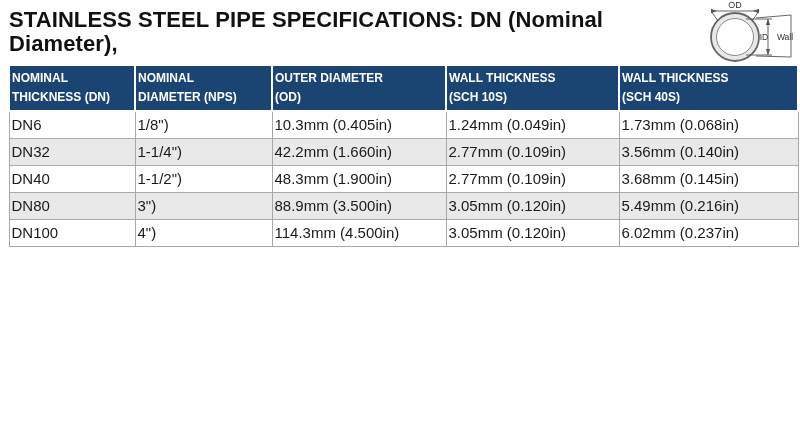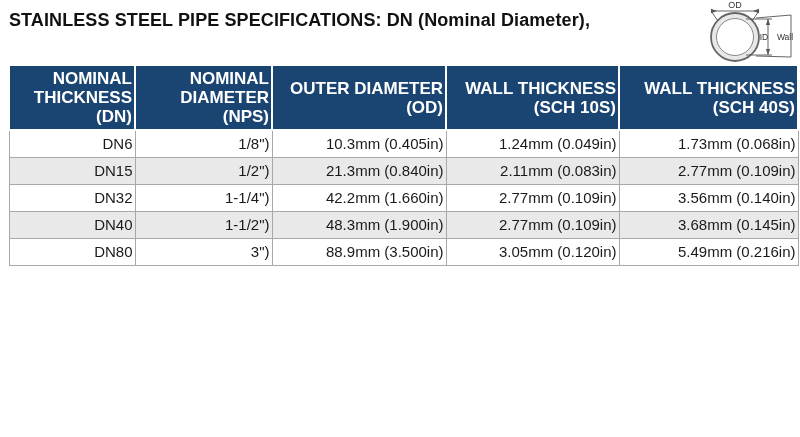--- a/index.html
+++ b/index.html
@@ -6,42 +6,42 @@
   html, body { margin: 0; padding: 0; }
   body {
     width: 800px; height: 437px;
     background: #ffffff;
     font-family: "Liberation Sans", sans-serif;
   }
   .page { position: relative; width: 800px; height: 437px; overflow: hidden; background: #fff; }
 
   .title-block {
     position: absolute; left: 9px; top: 8px; width: 688px;
-    color: #111111; font-weight: bold; font-size: 18px; line-height: 24px;
+    color: #111111; font-weight: bold; font-size: 22px; line-height: 24px;
     letter-spacing: 0.1px;
   }
 
   .pipe-diagram { position: absolute; left: 694px; top: 0; width: 106px; height: 64px; }
   .pipe-diagram text { font-family: "Liberation Sans", sans-serif; fill: #333; }
 
   table.spec-table {
     position: absolute; left: 8px; top: 64px; width: 789px;
     border-collapse: collapse; table-layout: fixed;
     font-family: "Liberation Sans", sans-serif;
   }
   .spec-table th {
     background: #1a4471; color: #ffffff;
-    font-size: 17px; font-weight: bold; line-height: 19px;
+    font-size: 12px; font-weight: bold; line-height: 19px;
     padding: 3px 2px; border: 2px solid #ffffff;
-    text-align: right; vertical-align: middle;
+    text-align: left; vertical-align: middle;
   }
   .spec-table td {
     border: 1px solid #a8a8a8;
     height: 26px; line-height: 26px; padding: 0 2px;
-    font-size: 15px; color: #1a1a1a; text-align: right;
+    font-size: 15px; color: #1a1a1a; text-align: left;
     white-space: nowrap; background: #ffffff;
   }
   .spec-table tbody tr:nth-child(even) td { background: #e9e9e9; }
 </style>
 </head>
 <body>
 
 <div class="page">
 
   <div class="title-block">
@@ -113,43 +113,43 @@
     </thead>
     <tbody>
       <tr>
         <td>DN6</td>
         <td>1/8")</td>
         <td>10.3mm (0.405in)</td>
         <td>1.24mm (0.049in)</td>
         <td>1.73mm (0.068in)</td>
       </tr>
       <tr>
-        <td>DN15</td>
-        <td>1/2")</td>
-        <td>21.3mm (0.840in)</td>
-        <td>2.11mm (0.083in)</td>
-        <td>2.77mm (0.109in)</td>
-      </tr>
-      <tr>
         <td>DN32</td>
         <td>1-1/4")</td>
         <td>42.2mm (1.660in)</td>
         <td>2.77mm (0.109in)</td>
         <td>3.56mm (0.140in)</td>
       </tr>
       <tr>
         <td>DN40</td>
         <td>1-1/2")</td>
         <td>48.3mm (1.900in)</td>
         <td>2.77mm (0.109in)</td>
         <td>3.68mm (0.145in)</td>
       </tr>
       <tr>
         <td>DN80</td>
         <td>3")</td>
         <td>88.9mm (3.500in)</td>
         <td>3.05mm (0.120in)</td>
         <td>5.49mm (0.216in)</td>
       </tr>
+      <tr>
+        <td>DN100</td>
+        <td>4")</td>
+        <td>114.3mm (4.500in)</td>
+        <td>3.05mm (0.120in)</td>
+        <td>6.02mm (0.237in)</td>
+      </tr>
     </tbody>
   </table>
 
 </div>
 
 </body></html>

